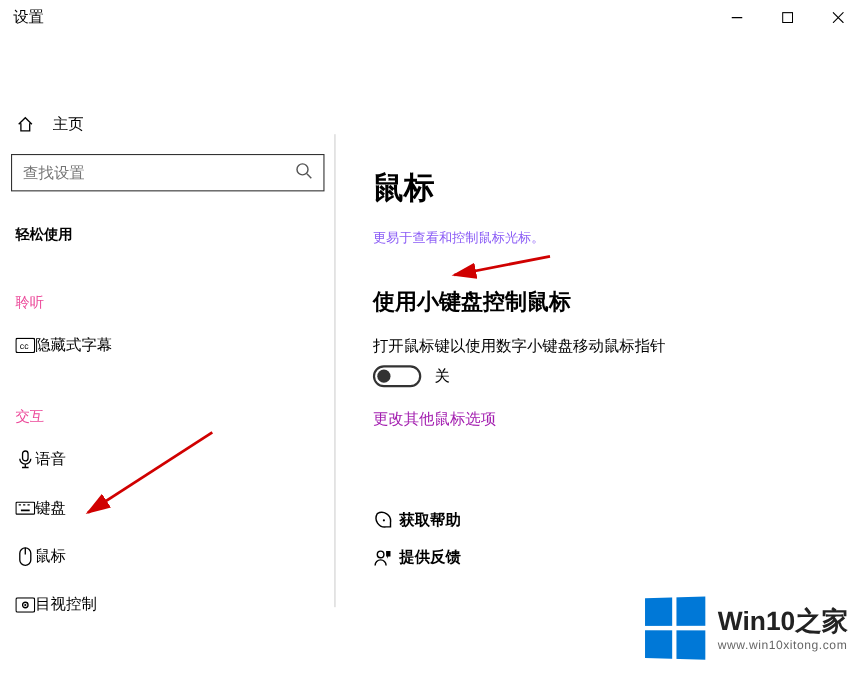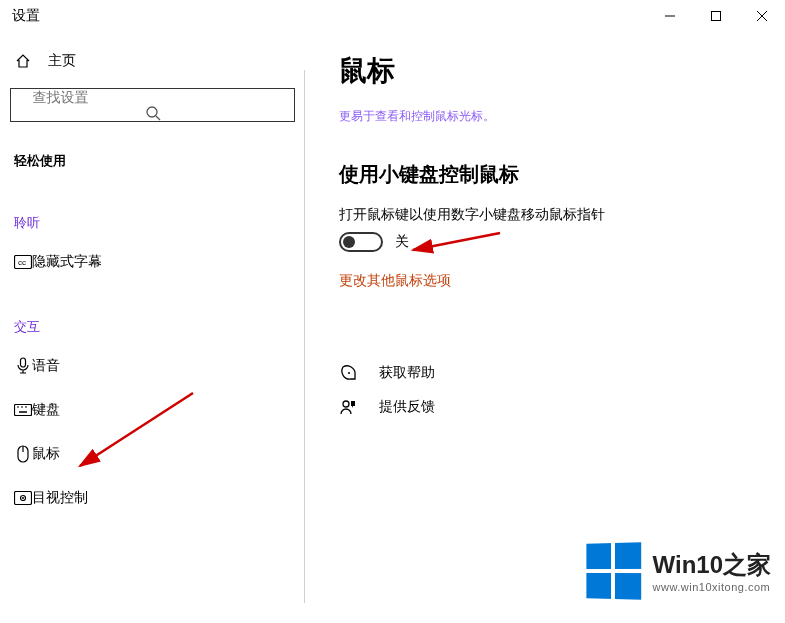--- a/index.html
+++ b/index.html
@@ -1,42 +1,42 @@
 <!DOCTYPE html>
 <html><head>
   <meta charset="utf-8">
   <style>
     * { margin: 0; padding: 0; box-sizing: border-box; font-family: "Segoe UI", "Microsoft YaHei", sans-serif; }
     body { width: 785px; height: 623px; background: #fff; position: relative; overflow: hidden; font-size: 14px; color: #000; }
     .titlebar { height: 32px; display: flex; align-items: center; justify-content: space-between; padding-left: 12px; }
     .titlebar-controls { display: flex; }
     .titlebar-btn { width: 46px; height: 32px; display: flex; align-items: center; justify-content: center; font-size: 10px; }
-    .main { display: flex; height: calc(100% - 32px); }
+    .main { display: flex; height: calc(100% - 32px); align-items: center; }
     .sidebar { width: 305px; padding: 10px 0 0 0; position: relative; }
     .home-row { display: flex; align-items: center; padding: 10px 14px; gap: 16px; margin-bottom: 8px; }
     .home-row span.icon { display: inline-flex; width: 18px; align-items: center; justify-content: center; }
-    .searchbox { margin: 0 10px 20px 10px; border: 1px solid #333; height: 34px; display: flex; align-items: center; padding: 0 10px; justify-content: space-between; flex-direction: column; }
+    .searchbox { margin: 0 10px 20px 10px; border: 1px solid #333; height: 34px; display: flex; align-items: center; padding: 0 10px; justify-content: space-between; }
     .searchbox input { border: none; outline: none; font-size: 14px; width: 240px; background: transparent; }
     .section-title { font-size: 13px; font-weight: 600; padding: 10px 14px; }
     .sidebar-gap { height: 28px; }
-    .group-label { font-size: 13px; color: #6d28d9; padding: 6px 14px 8px 14px; }
+    .group-label { font-size: 13px; color: #ec4899; padding: 6px 14px 8px 14px; }
     .sidebar-item { display: flex; align-items: center; padding: 13px 14px; gap: 0; cursor: pointer; }
     .sidebar-item span.icon { display: inline-flex; width: 18px; align-items: center; justify-content: center; }
     .divider-v { position: absolute; right: 0; top: 38px; bottom: 20px; width: 1px; background: #d0d0d0; }
     .content { flex: 1; padding: 20px 30px 0 34px; }
     .page-title { font-size: 28px; font-weight: 600; margin-bottom: 18px; }
     .page-subtitle { font-size: 12px; color: #8b5cf6; margin-bottom: 36px; }
     .section-heading { font-size: 20px; font-weight: 600; margin-bottom: 18px; }
     .setting-label { font-size: 14px; color: #000; margin-bottom: 8px; }
     .toggle-row { display: flex; align-items: center; gap: 12px; margin-bottom: 20px; position: relative; }
     .toggle { width: 44px; height: 20px; border: 2px solid #333; border-radius: 10px; position: relative; background: #fff; }
     .toggle::after { content:""; position: absolute; left: 2px; top: 2px; width: 12px; height: 12px; border-radius: 50%; background: #333; }
-    .link { color: #c2410c; font-size: 14px; margin-bottom: 36px; display: inline-block; }
+    .link { color: #a21caf; font-size: 14px; margin-bottom: 36px; display: inline-block; }
     .helpblock { margin-top: 30px; }
-    .helprow { display: flex; align-items: center; gap: 20px; padding: 8px 0; }
+    .helprow { display: flex; align-items: center; gap: 4px; padding: 8px 0; font-weight: bold; }
     .helprow span.icon { display:inline-flex; width: 20px; align-items: center; justify-content: center; }
     .arrow { position: absolute; pointer-events: none; }
     .watermark { position: absolute; right: 14px; bottom: 24px; display: flex; align-items: center; gap: 12px; }
     .winlogo { width: 56px; height: 56px; display: grid; grid-template-columns: 1fr 1fr; grid-template-rows: 1fr 1fr; gap: 4px; transform: perspective(200px) rotateY(-12deg); }
     .winlogo div { background: #0078d7; }
     .wmtext { text-align: left; }
     .wmtext .t1 { font-size: 24px; font-weight: 600; color: #222; }
     .wmtext .t2 { font-size: 11px; color: #666; letter-spacing: 0.5px; }
   </style>
 </head>

